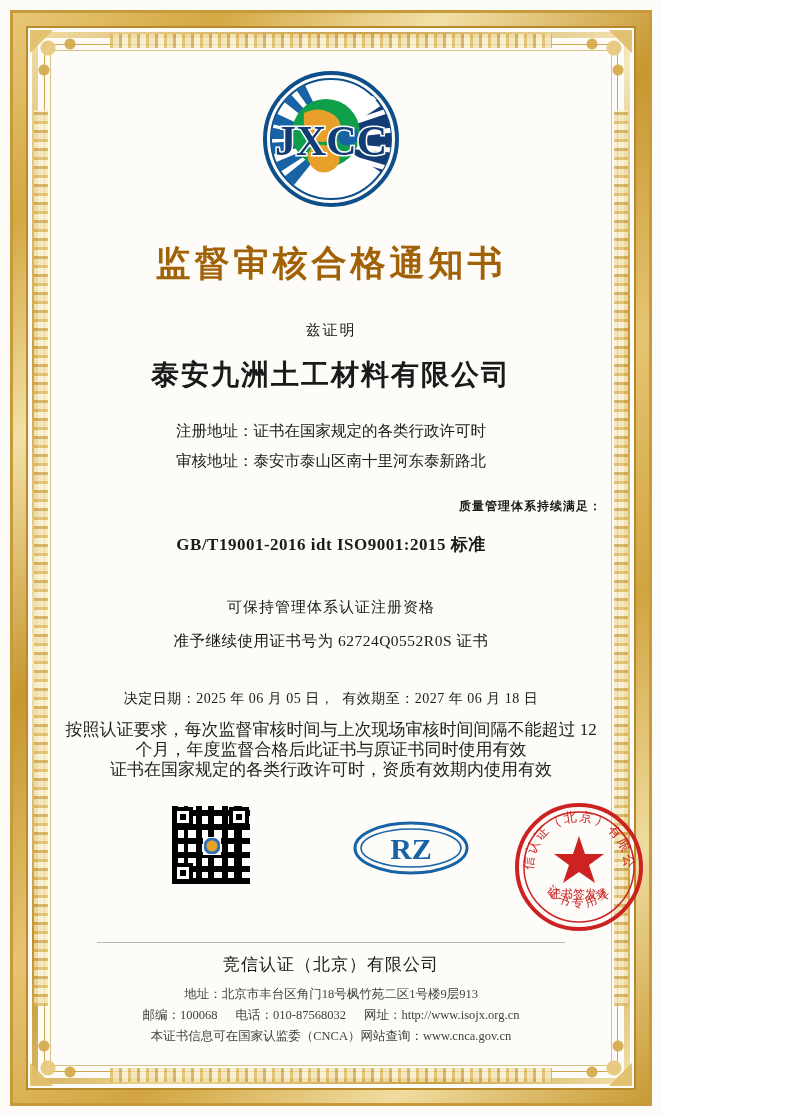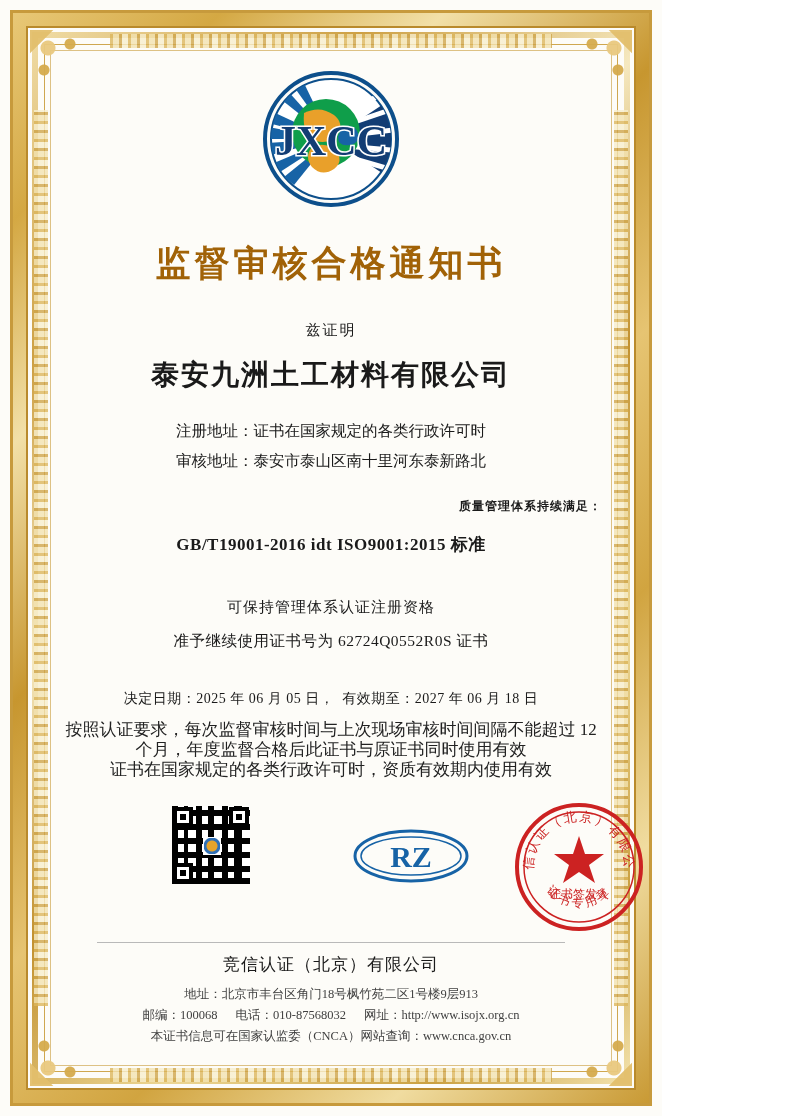--- a/index.html
+++ b/index.html
@@ -231,21 +231,21 @@
     position: absolute;
     left: 31px; top: 31px;
     width: 16px; height: 16px;
     background: radial-gradient(circle, #e5a32a 0 5px, #2f6fb5 6px 8px, #fff 9px);
     border: 1px solid #fff;
   }
 
   .rz {
     position: absolute;
     left: 292px;
-    top: 22px;
+    top: 14px;
     width: 118px;
     height: 56px;
   }
   .seal {
     position: absolute;
     left: 452px;
     top: -6px;
     width: 134px;
     height: 134px;
   }

